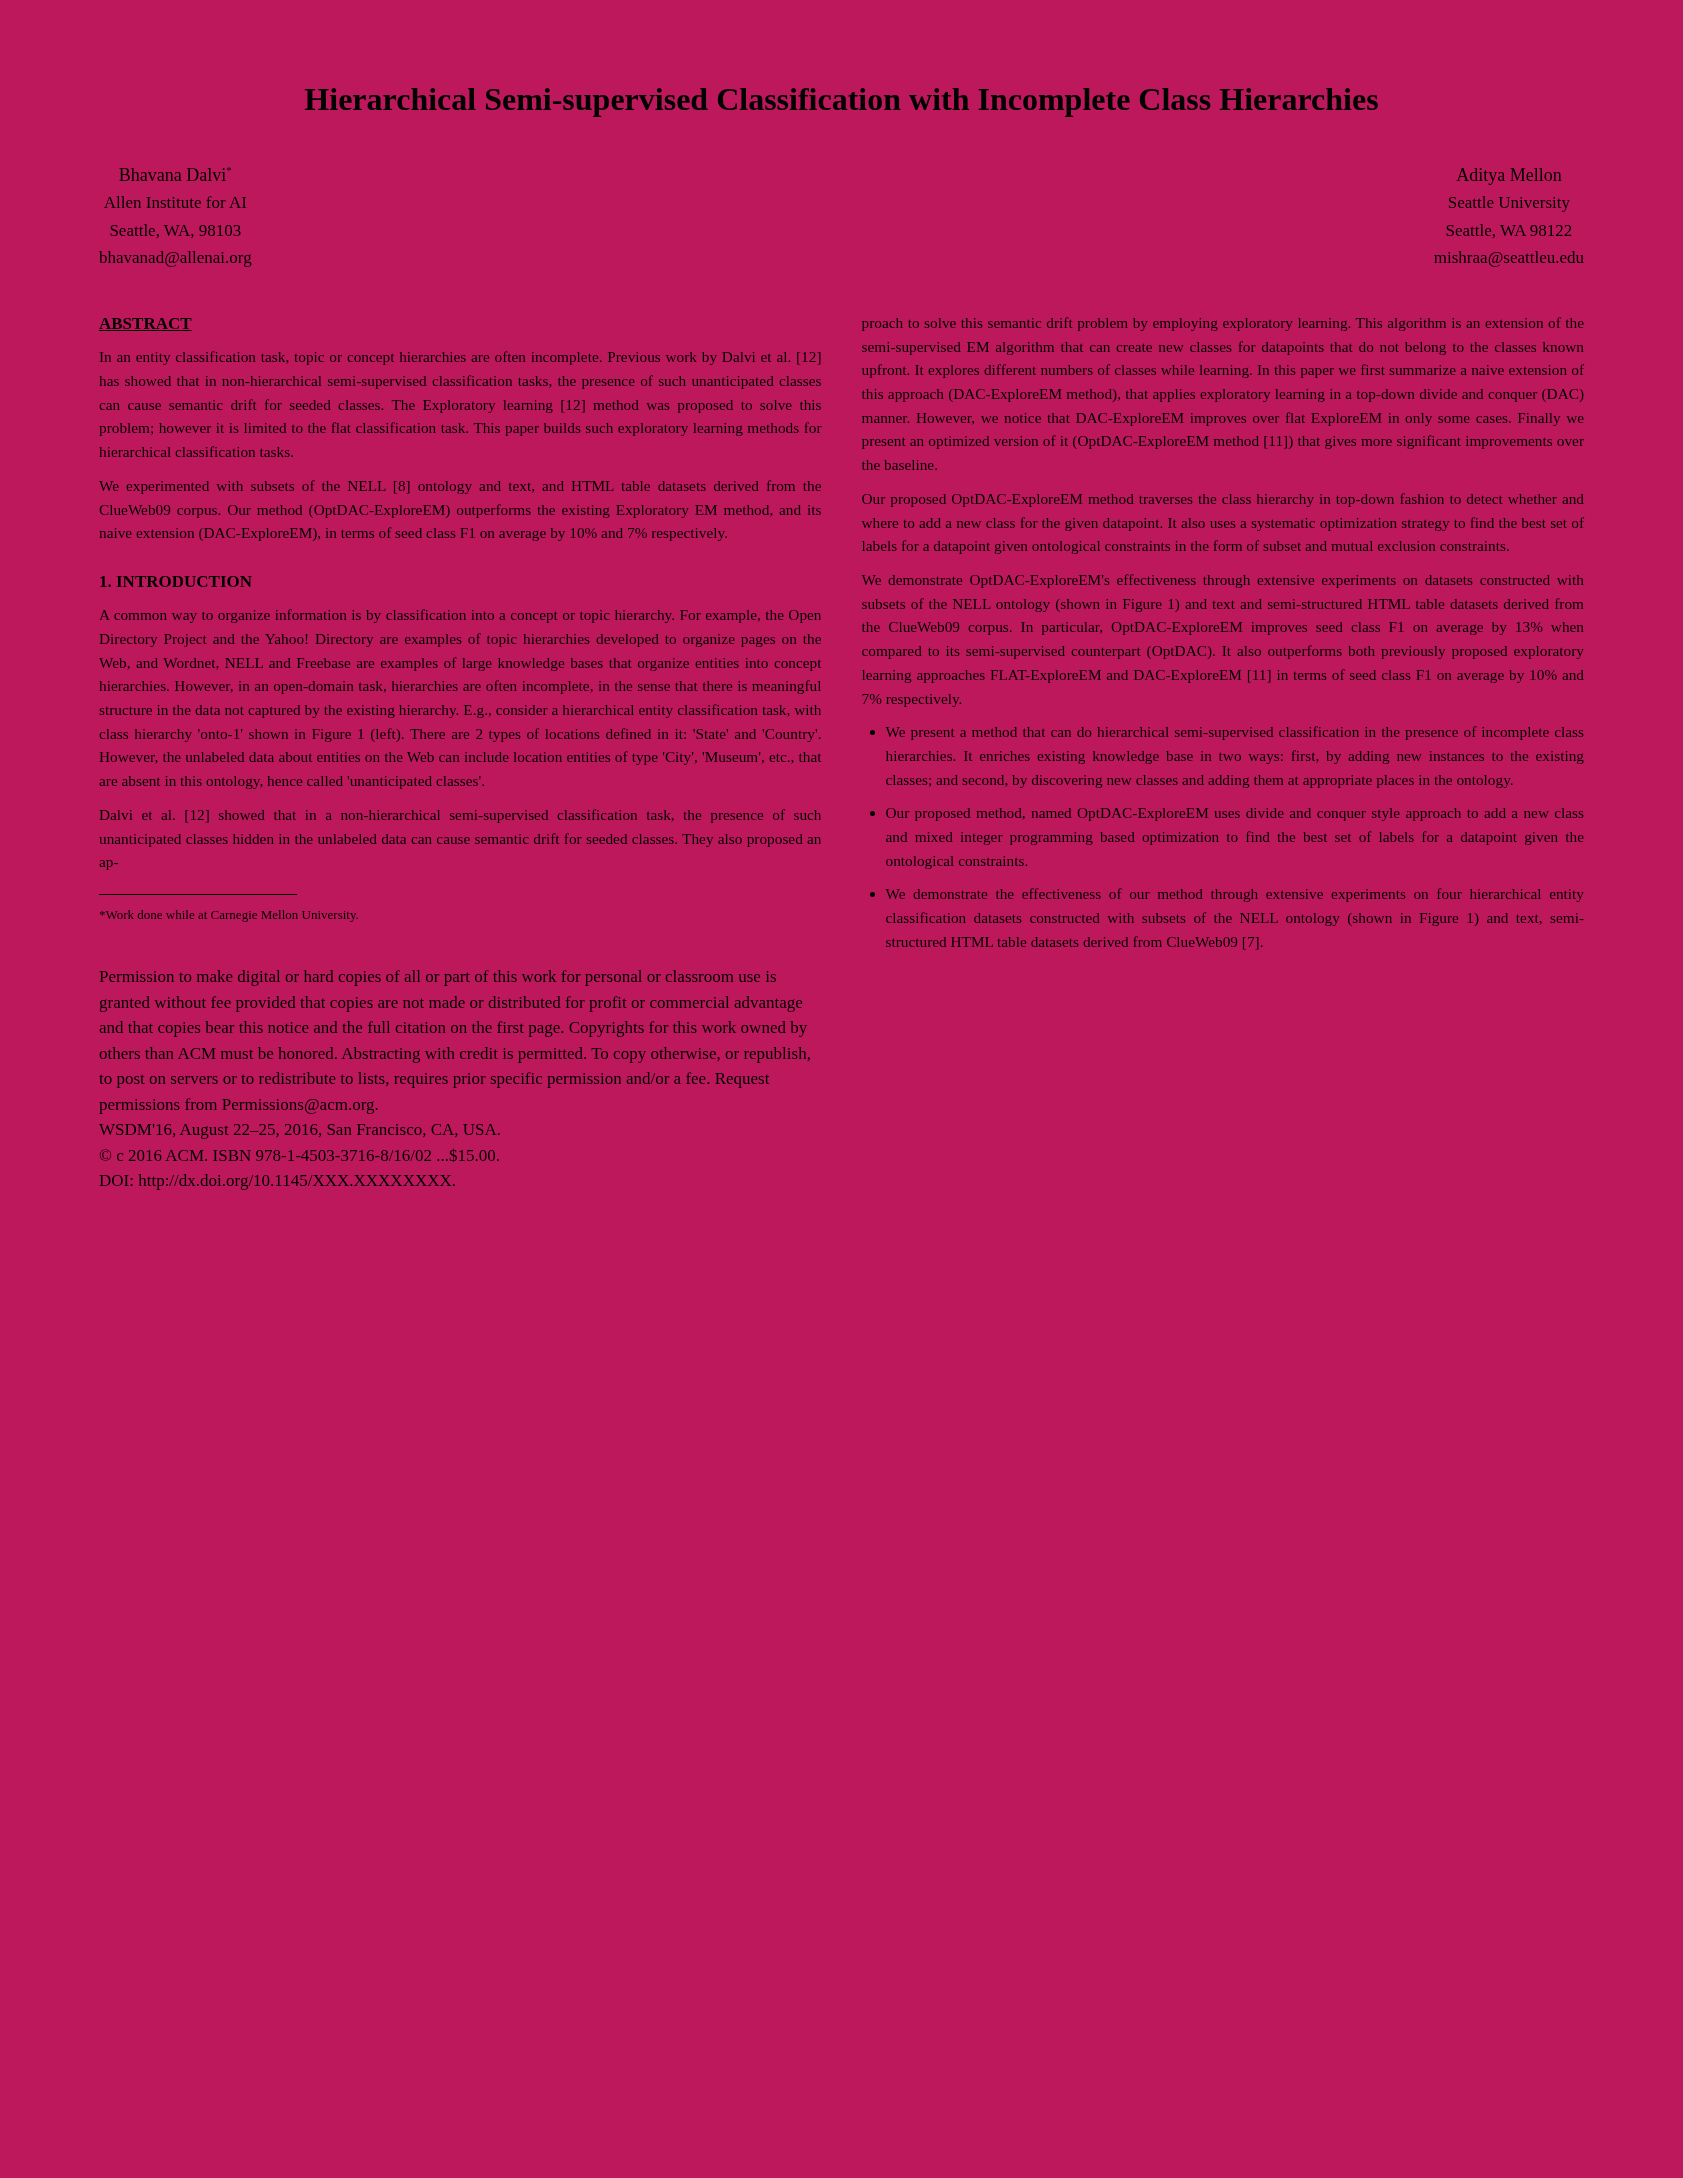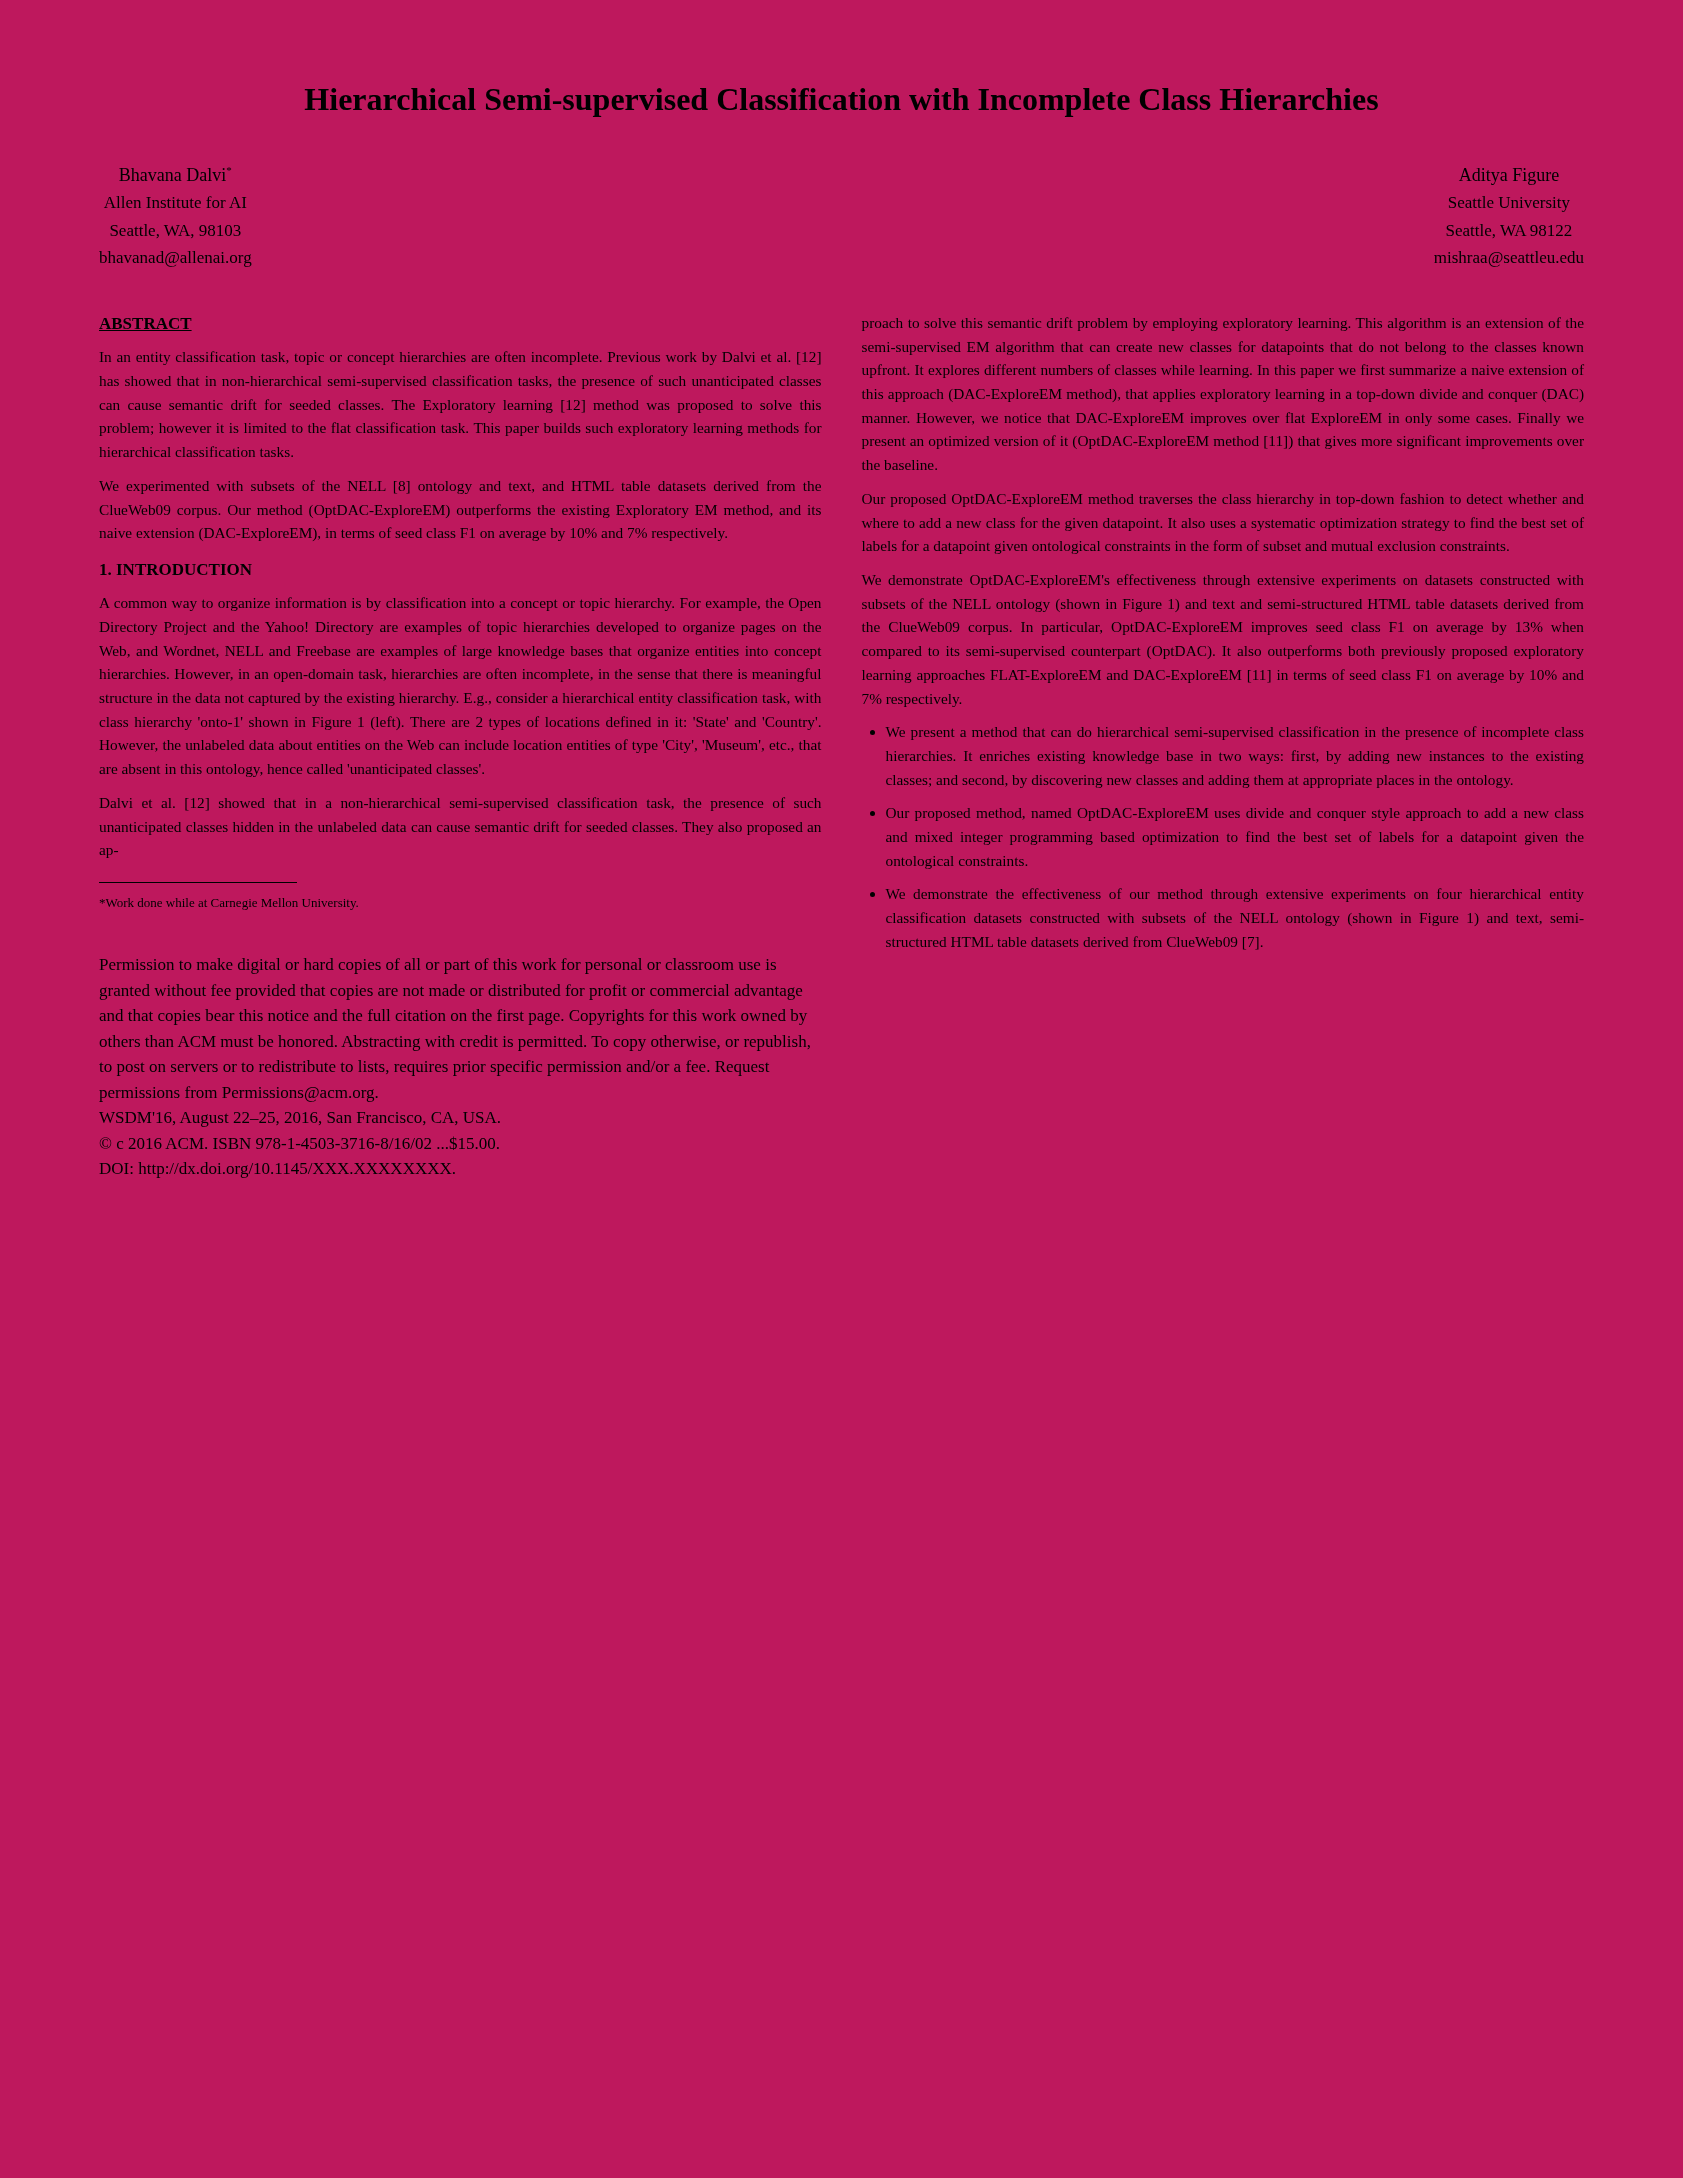--- a/index.html
+++ b/index.html
@@ -71,21 +71,21 @@
     .col-right {
       flex: 1;
       font-size: 15.3px;
       line-height: 1.55;
     }
 
     .section-heading {
       font-size: 17px;
       font-weight: bold;
       margin-bottom: 8px;
-      margin-top: 12px;
+      margin-top: 24px;
       font-family: 'Times New Roman', Times, serif;
     }
 
     .section-heading.first {
       margin-top: 0;
       text-decoration: underline;
     }
 
     p {
       margin-bottom: 10px;
@@ -149,21 +149,21 @@
     <div class="authors-row">
       <div class="author-block">
         <div class="author-name">
           <span>Bhavana Dalvi</span><span class="superscript">*</span>
         </div>
         <div>Allen Institute for AI</div>
         <div>Seattle, WA, 98103</div>
         <div>bhavanad@allenai.org</div>
       </div>
       <div class="author-block">
-        <div class="author-name">Aditya Figure</div>
+        <div class="author-name">Aditya Mellon</div>
         <div>Seattle University</div>
         <div>Seattle, WA 98122</div>
         <div>mishraa@seattleu.edu</div>
       </div>
     </div>
   </div>
 
   <div class="two-col">
 
     <div class="col-left">

